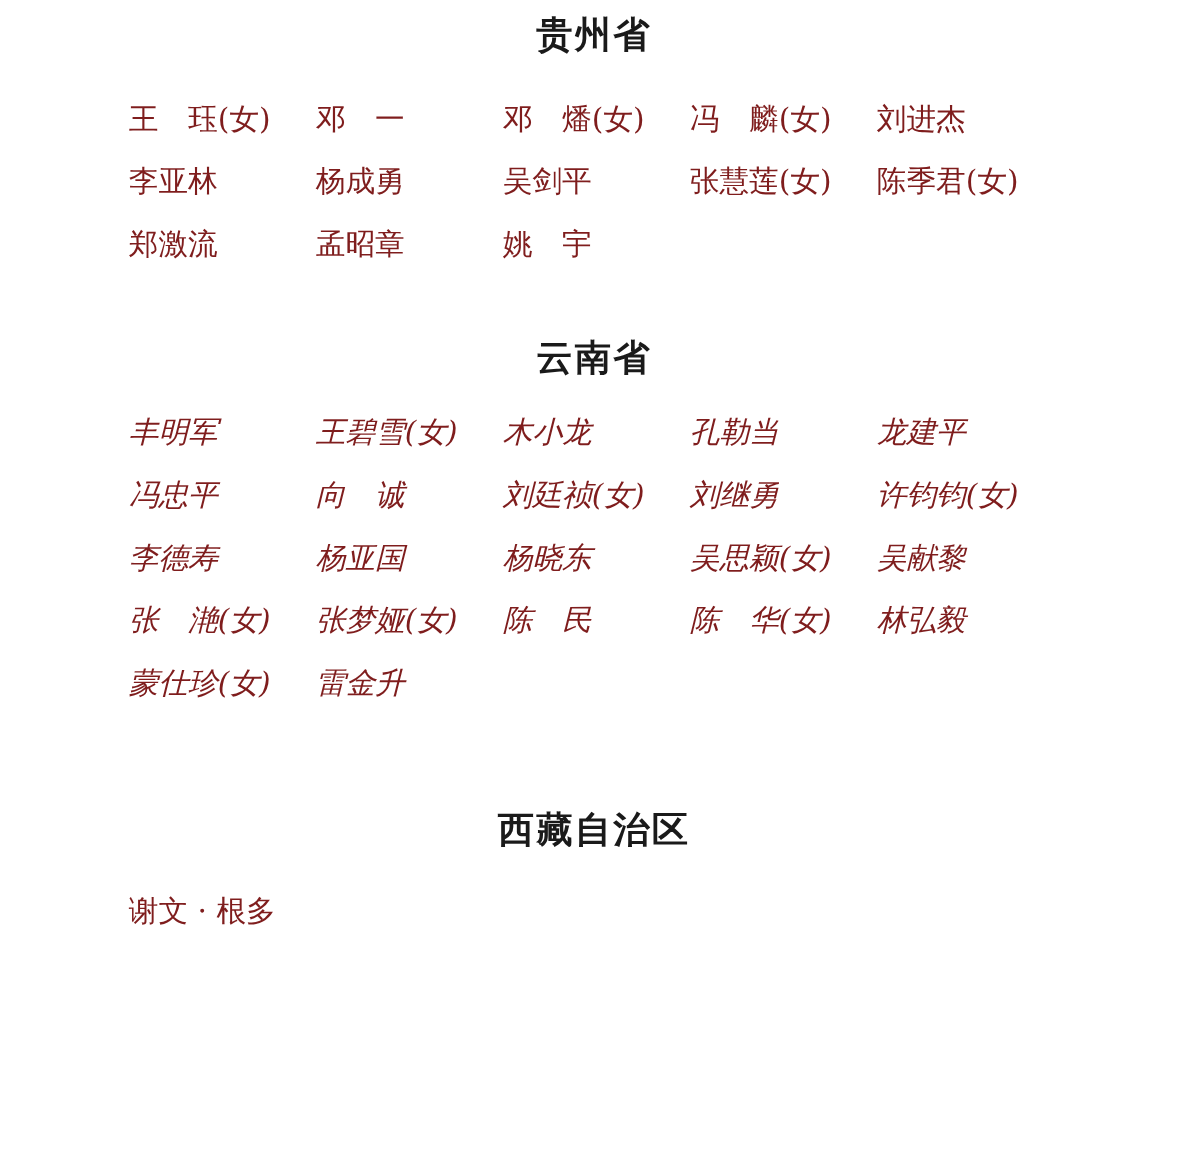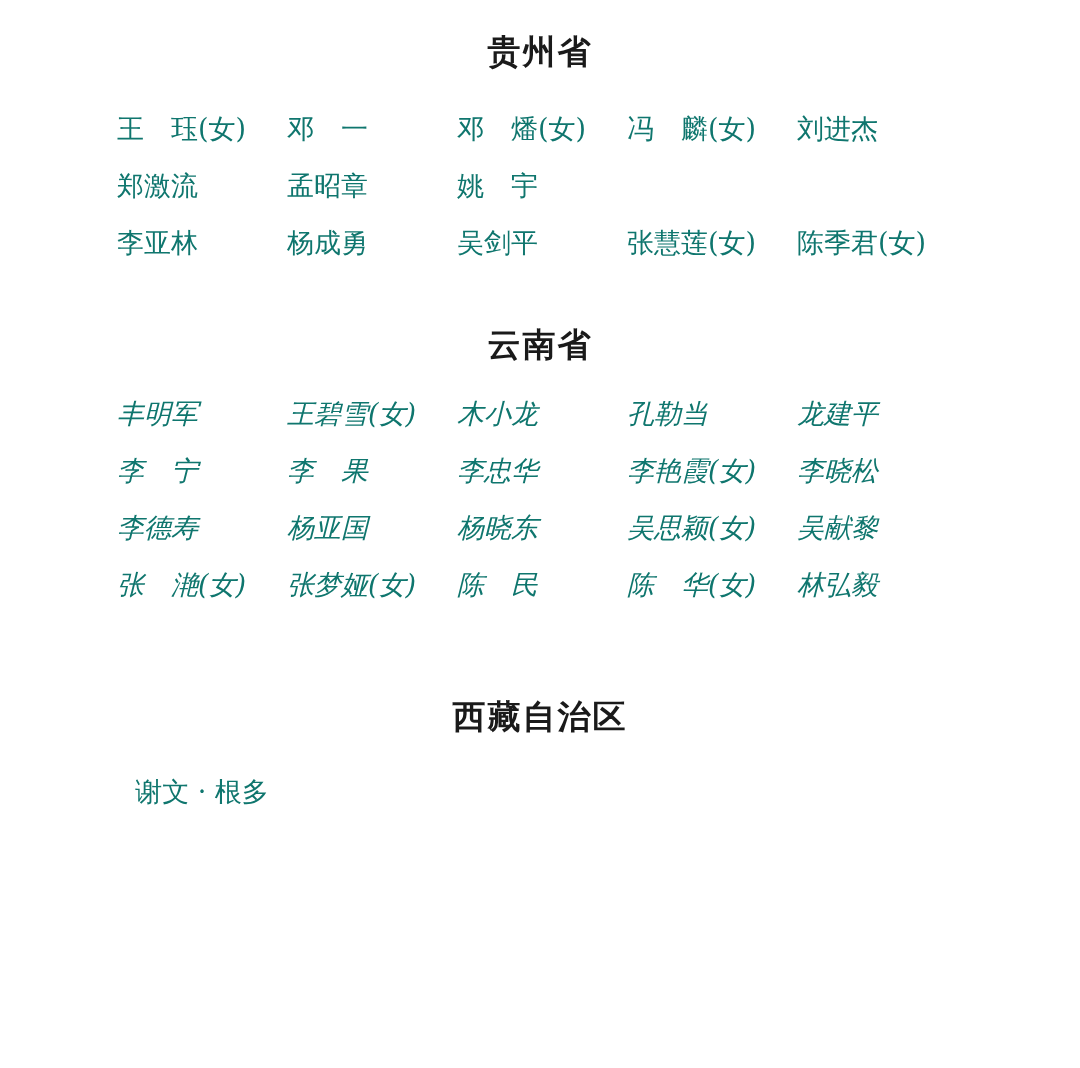--- a/index.html
+++ b/index.html
@@ -6,21 +6,21 @@
     margin: 0;
     padding: 0;
     background: #ffffff;
   }
   .page {
     position: relative;
     width: 1080px;
     height: 1068px;
     background: #ffffff;
     box-sizing: border-box;
-    padding-top: 34px;
+    padding-top: 14px;
     overflow: hidden;
   }
   .province-section { margin: 0; }
   .section-title {
     margin: 0;
     text-align: center;
     font-family: "DejaVu Sans", "Liberation Sans", sans-serif;
     font-weight: bold;
     font-size: 33px;
     line-height: 36px;
@@ -34,90 +34,94 @@
     align-items: center;
     padding-left: 117px;
     box-sizing: border-box;
   }
   .cell {
     flex: 0 0 170px;
     width: 170px;
     font-family: "DejaVu Serif", "Liberation Serif", serif;
     font-size: 27px;
     line-height: 1;
-    color: #0f766e;
+    color: #7f1d1d;
     white-space: pre;
     overflow: visible;
   }
   
   .province-section:nth-of-type(2) .section-title { margin-top: 56px; text-align: center; }
   .province-section:nth-of-type(2) .rows { margin-top: 22px; font-style: italic; }
   .province-section:nth-of-type(3) .section-title { margin-top: 86px; }
-  .province-section:nth-of-type(3) .rows { margin-top: 28px; text-align: center; }
+  .province-section:nth-of-type(3) .rows { margin-top: 28px; }
 </style>
 </head>
 <body>
 
 <div class="page">
   <div id="sections">
   <section class="province-section">
     <h2 class="section-title">贵州省</h2>
     <div class="rows">
           <div class="row">
             <span class="cell">王　珏(女)</span>
             <span class="cell">邓　一</span>
             <span class="cell">邓　燔(女)</span>
             <span class="cell">冯　麟(女)</span>
             <span class="cell">刘进杰</span>
           </div>
           <div class="row">
-            <span class="cell">郑激流</span>
-            <span class="cell">孟昭章</span>
-            <span class="cell">姚　宇</span>
-          </div>
-          <div class="row">
             <span class="cell">李亚林</span>
             <span class="cell">杨成勇</span>
             <span class="cell">吴剑平</span>
             <span class="cell">张慧莲(女)</span>
             <span class="cell">陈季君(女)</span>
+          </div>
+          <div class="row">
+            <span class="cell">郑激流</span>
+            <span class="cell">孟昭章</span>
+            <span class="cell">姚　宇</span>
           </div>
         </div>
   </section>
 
   <section class="province-section">
     <h2 class="section-title">云南省</h2>
     <div class="rows">
           <div class="row">
             <span class="cell">丰明军</span>
             <span class="cell">王碧雪(女)</span>
             <span class="cell">木小龙</span>
             <span class="cell">孔勒当</span>
             <span class="cell">龙建平</span>
           </div>
           <div class="row">
-            <span class="cell">李　宁</span>
-            <span class="cell">李　果</span>
-            <span class="cell">李忠华</span>
-            <span class="cell">李艳霞(女)</span>
-            <span class="cell">李晓松</span>
+            <span class="cell">冯忠平</span>
+            <span class="cell">向　诚</span>
+            <span class="cell">刘廷祯(女)</span>
+            <span class="cell">刘继勇</span>
+            <span class="cell">许钧钧(女)</span>
           </div>
           <div class="row">
             <span class="cell">李德寿</span>
             <span class="cell">杨亚国</span>
             <span class="cell">杨晓东</span>
             <span class="cell">吴思颖(女)</span>
             <span class="cell">吴献黎</span>
           </div>
           <div class="row">
             <span class="cell">张　滟(女)</span>
             <span class="cell">张梦娅(女)</span>
             <span class="cell">陈　民</span>
             <span class="cell">陈　华(女)</span>
             <span class="cell">林弘毅</span>
+          </div>
+          <div class="row">
+            <span class="cell">蒙仕珍(女)</span>
+            <span class="cell">雷金升</span>
           </div>
         </div>
   </section>
 
   <section class="province-section">
     <h2 class="section-title">西藏自治区</h2>
     <div class="rows">
           <div class="row">
             <span class="cell">谢文 · 根多</span>
           </div>

